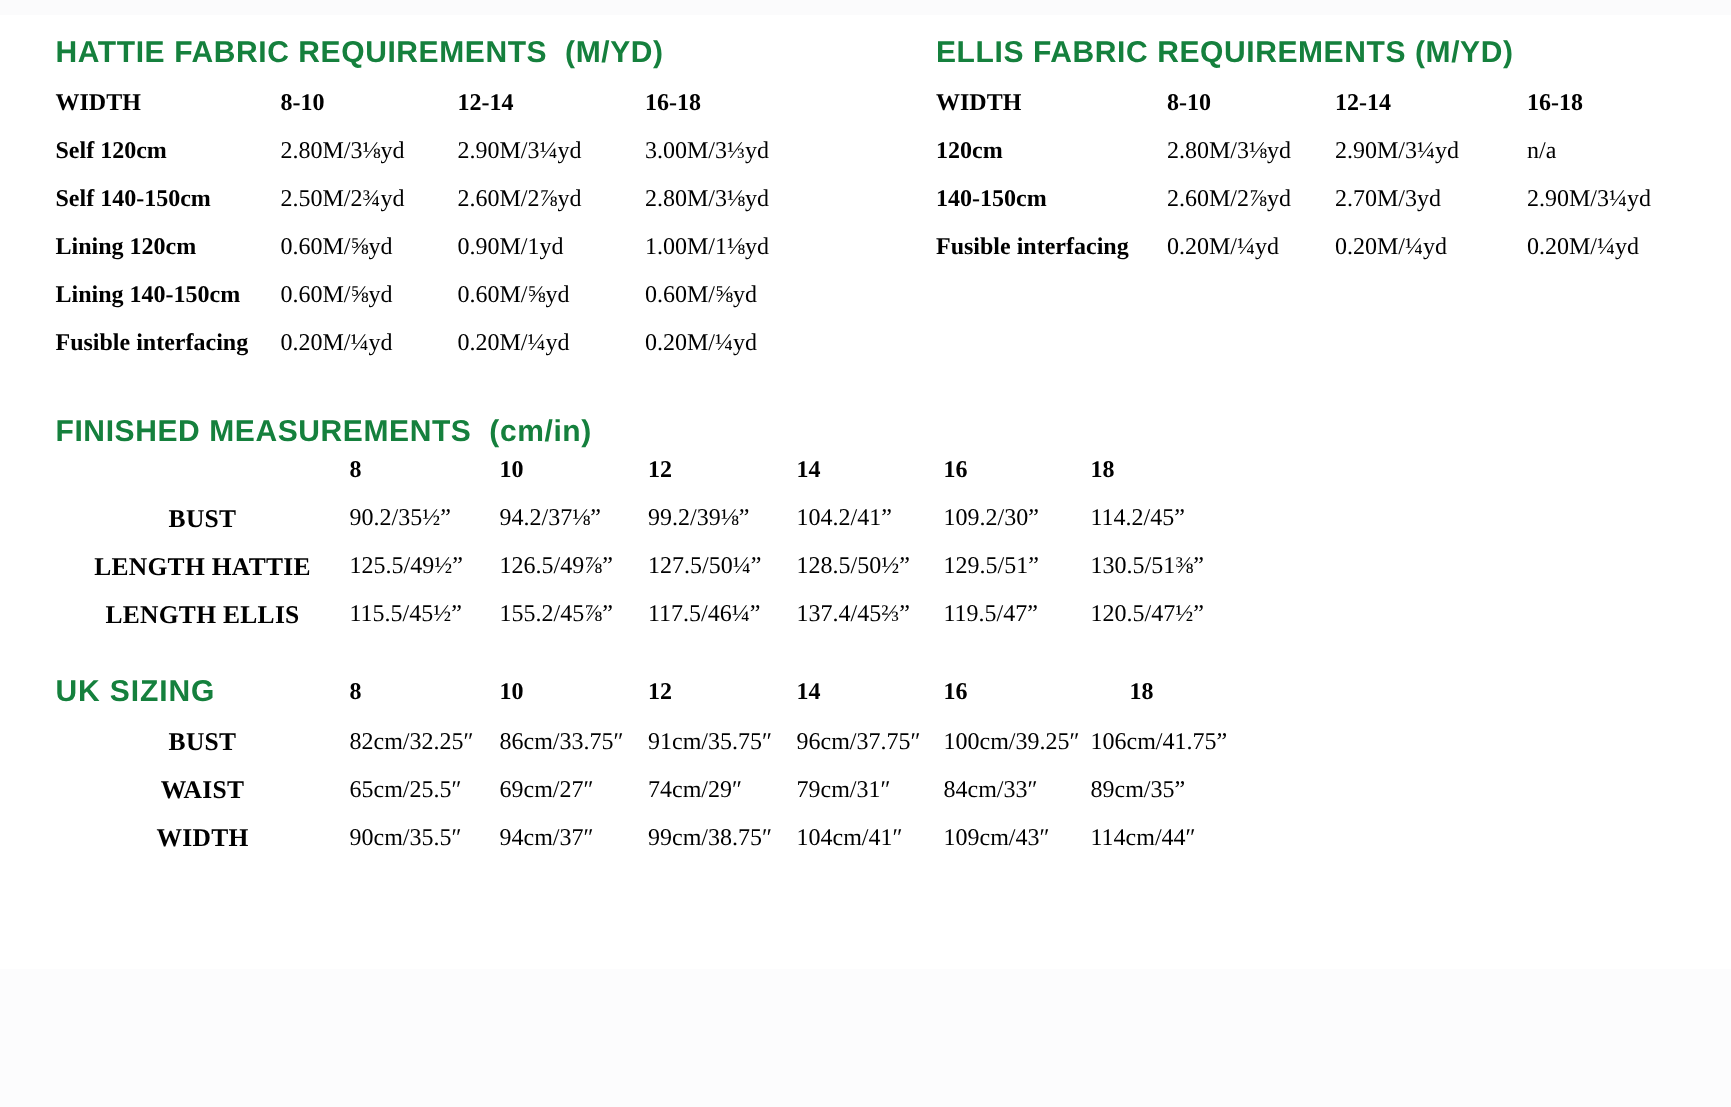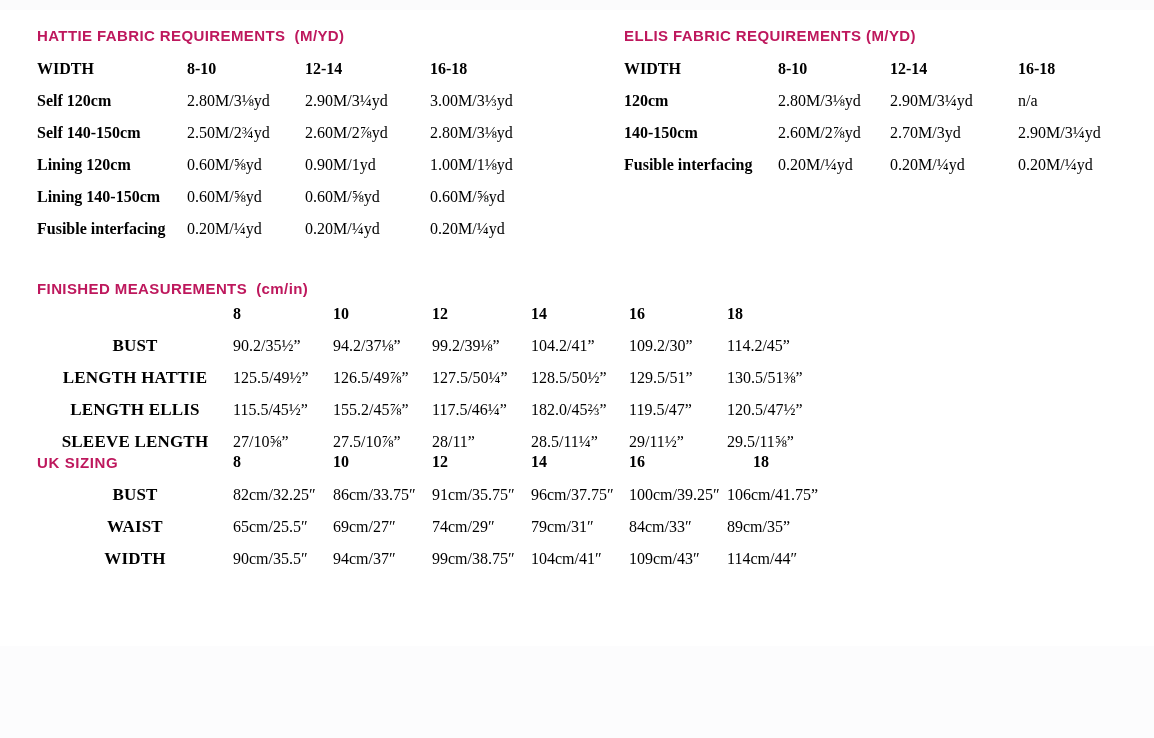--- a/index.html
+++ b/index.html
@@ -8,22 +8,22 @@
     background:#ffffff;color:#000;
     font-family:"Liberation Serif", serif;
     -webkit-font-smoothing:antialiased;
   }
   .edge-top{position:absolute;left:0;top:0;width:1154px;height:10px;background:#fbfbfc;}
   .edge-bottom{position:absolute;left:0;top:646px;width:1154px;height:92px;background:#fcfcfd;}
 
   .abs{position:absolute;}
   .sans-title{
     font-family:"Liberation Sans", sans-serif;
-    font-weight:700;font-size:15px;line-height:17px;
-    letter-spacing:0.4px;white-space:pre;color:#be185d;
+    font-weight:700;font-size:20px;line-height:17px;
+    letter-spacing:0.4px;white-space:pre;color:#15803d;
   }
   table.t{border-collapse:collapse;table-layout:fixed;}
   table.t th, table.t td{
     height:32px;vertical-align:top;line-height:20px;
     padding:0;margin:0;text-align:left;font-weight:400;
     font-size:16px;white-space:nowrap;overflow:visible;
   }
   table.t th{font-weight:700;margin-top:12px;}
   .fm th.rowlabel, .uk th.rowlabel{font-size:17px;letter-spacing:0.2px;text-align:center;}
   .uk th.title-cell{padding-top:1px;}
@@ -159,32 +159,23 @@
     <td>127.5/50¼”</td>
     <td>128.5/50½”</td>
     <td>129.5/51”</td>
     <td>130.5/51⅜”</td>
   </tr>
   <tr>
     <th class="rowlabel">LENGTH ELLIS</th>
     <td>115.5/45½”</td>
     <td>155.2/45⅞”</td>
     <td>117.5/46¼”</td>
-    <td>182.0/45⅔”</td>
+    <td>137.4/45⅔”</td>
     <td>119.5/47”</td>
     <td>120.5/47½”</td>
-  </tr>
-  <tr>
-    <th class="rowlabel">SLEEVE LENGTH</th>
-    <td>27/10⅝”</td>
-    <td>27.5/10⅞”</td>
-    <td>28/11”</td>
-    <td>28.5/11¼”</td>
-    <td>29/11½”</td>
-    <td>29.5/11⅝”</td>
   </tr>
 </tbody>
   </table>
 
 <table class="t uk abs" style="left:37px;top:452px;width:830px;">
   <colgroup>
       <col style="width:196px">
       <col style="width:100px">
       <col style="width:99px">
       <col style="width:99px">

